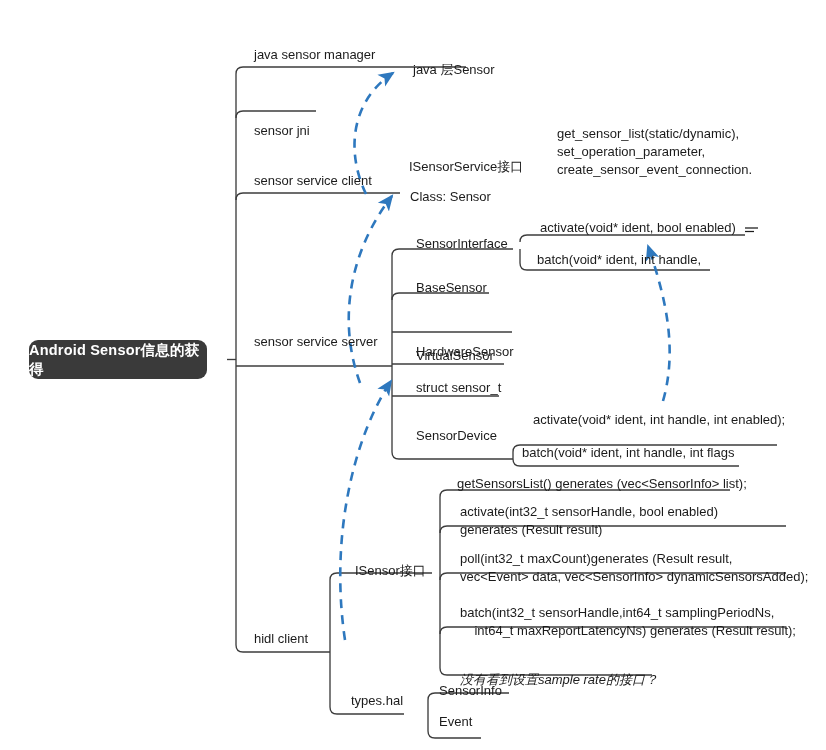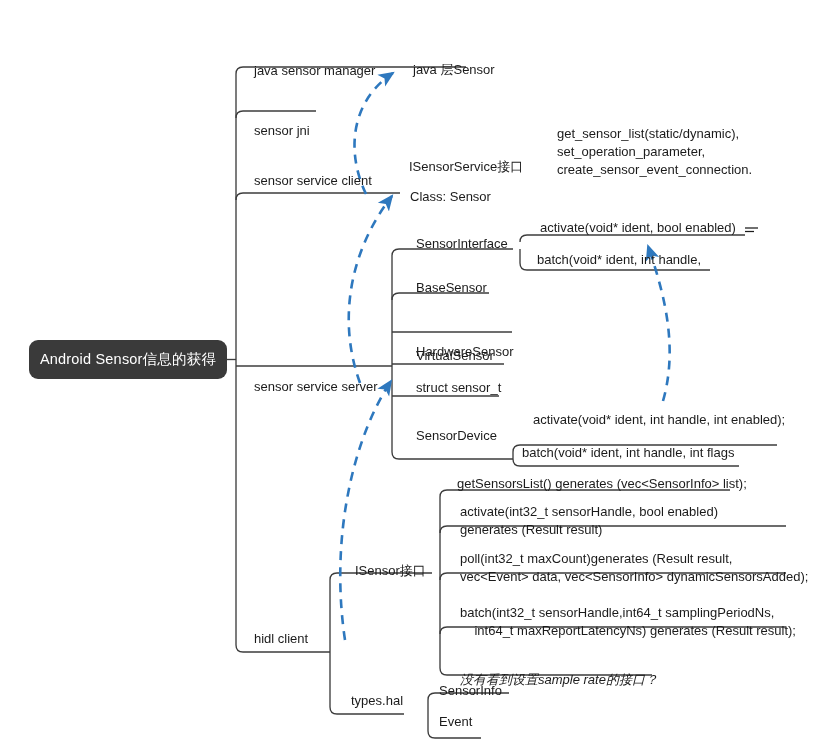--- a/index.html
+++ b/index.html
@@ -18,30 +18,31 @@
   #wires{
     position:absolute;
     left:0;top:0;
     width:826px;height:750px;
     pointer-events:none;
   }
   
   .root-node{
     position:absolute;
     left:29px; top:340px;
-    width:198px; height:39px;
+    width:178px; height:39px;
     background:#3A3A3A;
     color:#ffffff;
     border-radius:9px;
     display:flex;
     align-items:center;
     justify-content:center;
     font-size:14.5px;
     letter-spacing:.2px;
     z-index:4;
+    font-weight:bold;
   }
   
   .node{
     position:absolute;
     z-index:3;
     white-space:nowrap;
     color:#1b1b1b;
     font-size:13px;
     line-height:16px;
   }
@@ -122,30 +123,30 @@
       <path d="M360,383 C337,320 350,250 392,196"></path>
       <path d="M663,401 C679,345 663,290 648,246"></path>
       <path d="M345,640 C330,540 352,440 391,381"></path>
     </g>
   </svg>
 
   <div class="root-node">
     <span>Android Sensor信息的获得</span>
   </div>
 
-  <div class="node lbl" style="left:248px;top:47px;margin-top:16px;">
+  <div class="node lbl" style="left:248px;top:47px;">
     <span class="txt">java sensor manager</span>
   </div>
   <div class="node lbl" style="left:248px;top:91px;margin-top:32px;">
     <span class="txt">sensor jni</span>
   </div>
   <div class="node lbl" style="left:248px;top:173px;">
     <span class="txt">sensor service client</span>
   </div>
-  <div class="node lbl" style="left:248px;top:334px;margin-top:45px;">
+  <div class="node lbl" style="left:248px;top:334px;">
     <span class="txt">sensor service server</span>
   </div>
   <div class="node lbl" style="left:248px;top:631px;">
     <span class="txt">hidl client</span>
   </div>
 
   <div class="node" style="left:407px;top:62px;">
     <span class="txt">java 层Sensor</span>
   </div>
 

